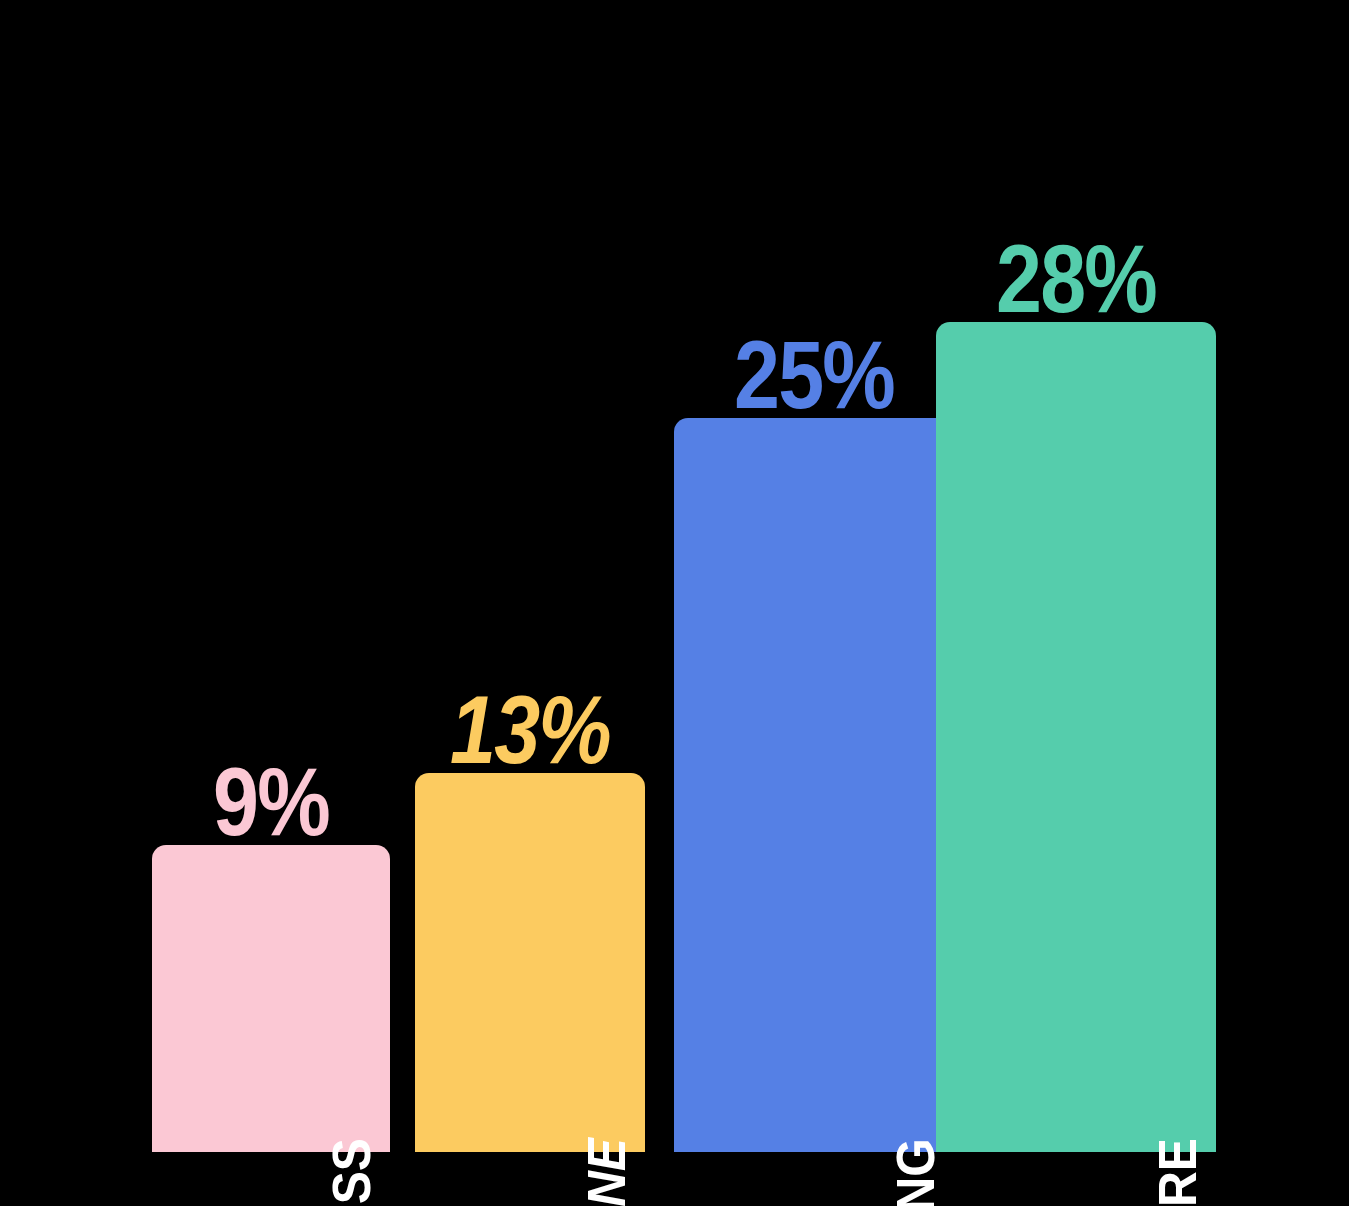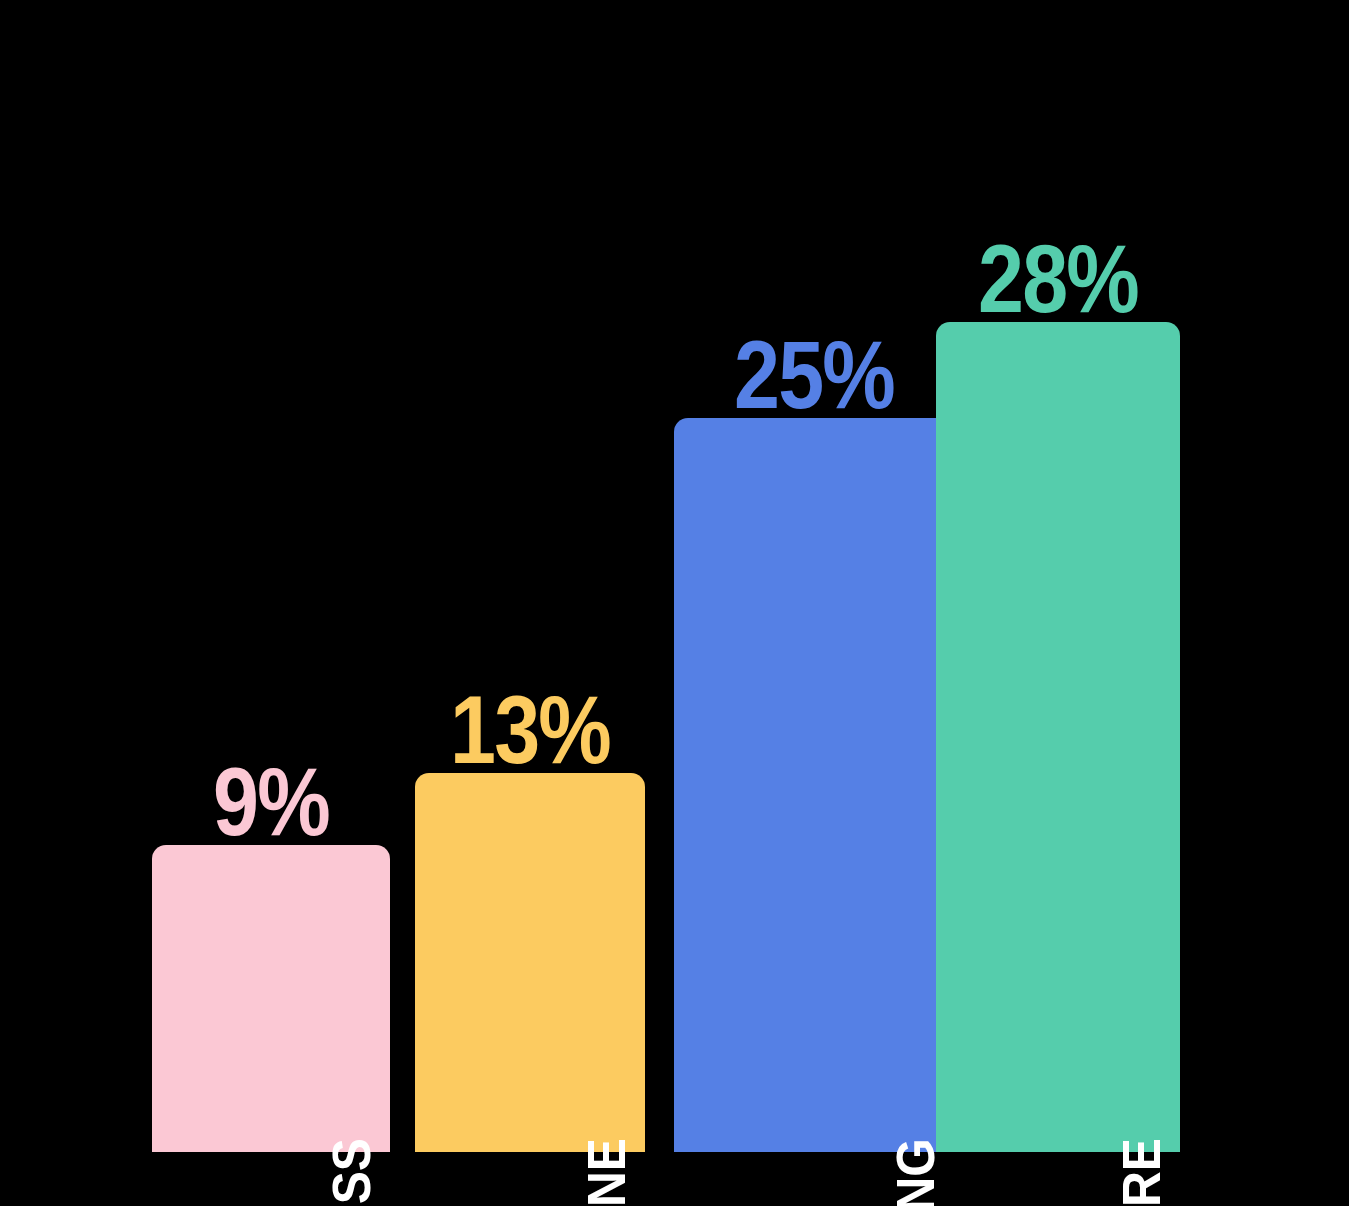--- a/index.html
+++ b/index.html
@@ -90,39 +90,39 @@
 
     <div class="bar-group" style="left:152px; width:238px; height:307px;">
       <div class="value-label" style="bottom:307px; color:#FBC8D4;">9%</div>
       <div class="bar" style="height:307px; background:#FBC8D4;">
         <div class="cat-label-wrap">
           <span class="cat-label" style="color:#FFFFFF;">BUSINESS</span>
         </div>
       </div>
     </div>
 
-    <div class="bar-group" style="left:415px; width:230px; height:488px;">
+    <div class="bar-group" style="left:415px; width:230px; height:488px;font-style:italic;">
       <div class="value-label" style="bottom:379px; color:#FCCB60;">13%</div>
       <div class="bar" style="height:379px; background:#FCCB60;">
         <div class="cat-label-wrap">
           <span class="cat-label" style="color:#FFFFFF;">MEDICINE</span>
         </div>
       </div>
     </div>
 
     <div class="bar-group" style="left:674px; width:280px; height:734px;">
       <div class="value-label" style="bottom:734px; color:#5580E5;">25%</div>
       <div class="bar" style="height:734px; background:#5580E5;">
         <div class="cat-label-wrap">
           <span class="cat-label" style="color:#FFFFFF;">ENGINEERING</span>
         </div>
       </div>
     </div>
 
-    <div class="bar-group" style="left:936px; width:244px; height:830px;">
+    <div class="bar-group" style="left:936px; width:280px; height:830px;">
       <div class="value-label" style="bottom:830px; color:#55CDAC;">28%</div>
       <div class="bar" style="height:830px; background:#55CDAC;">
         <div class="cat-label-wrap">
           <span class="cat-label" style="color:#FFFFFF;">UNSURE</span>
         </div>
       </div>
     </div>
 
   </div>
 </div>

